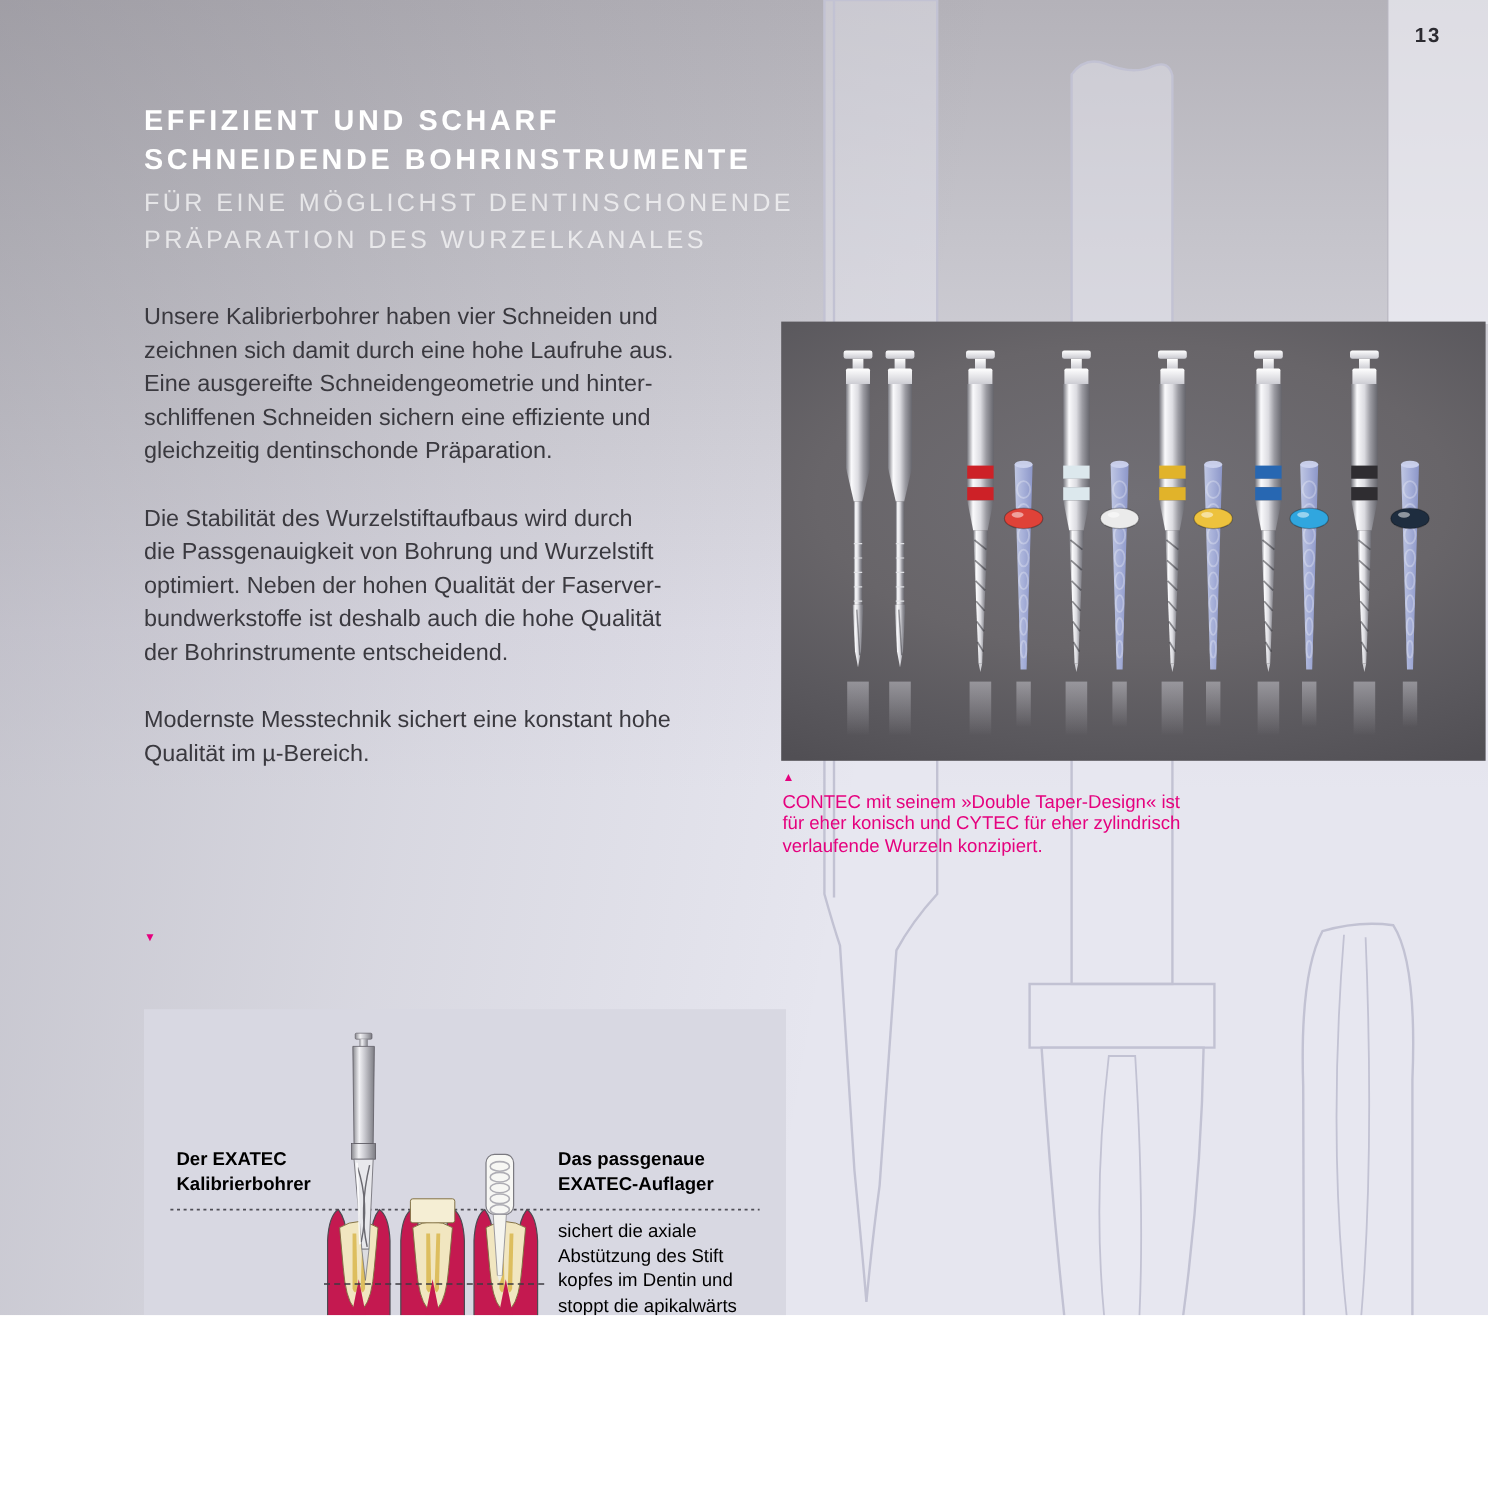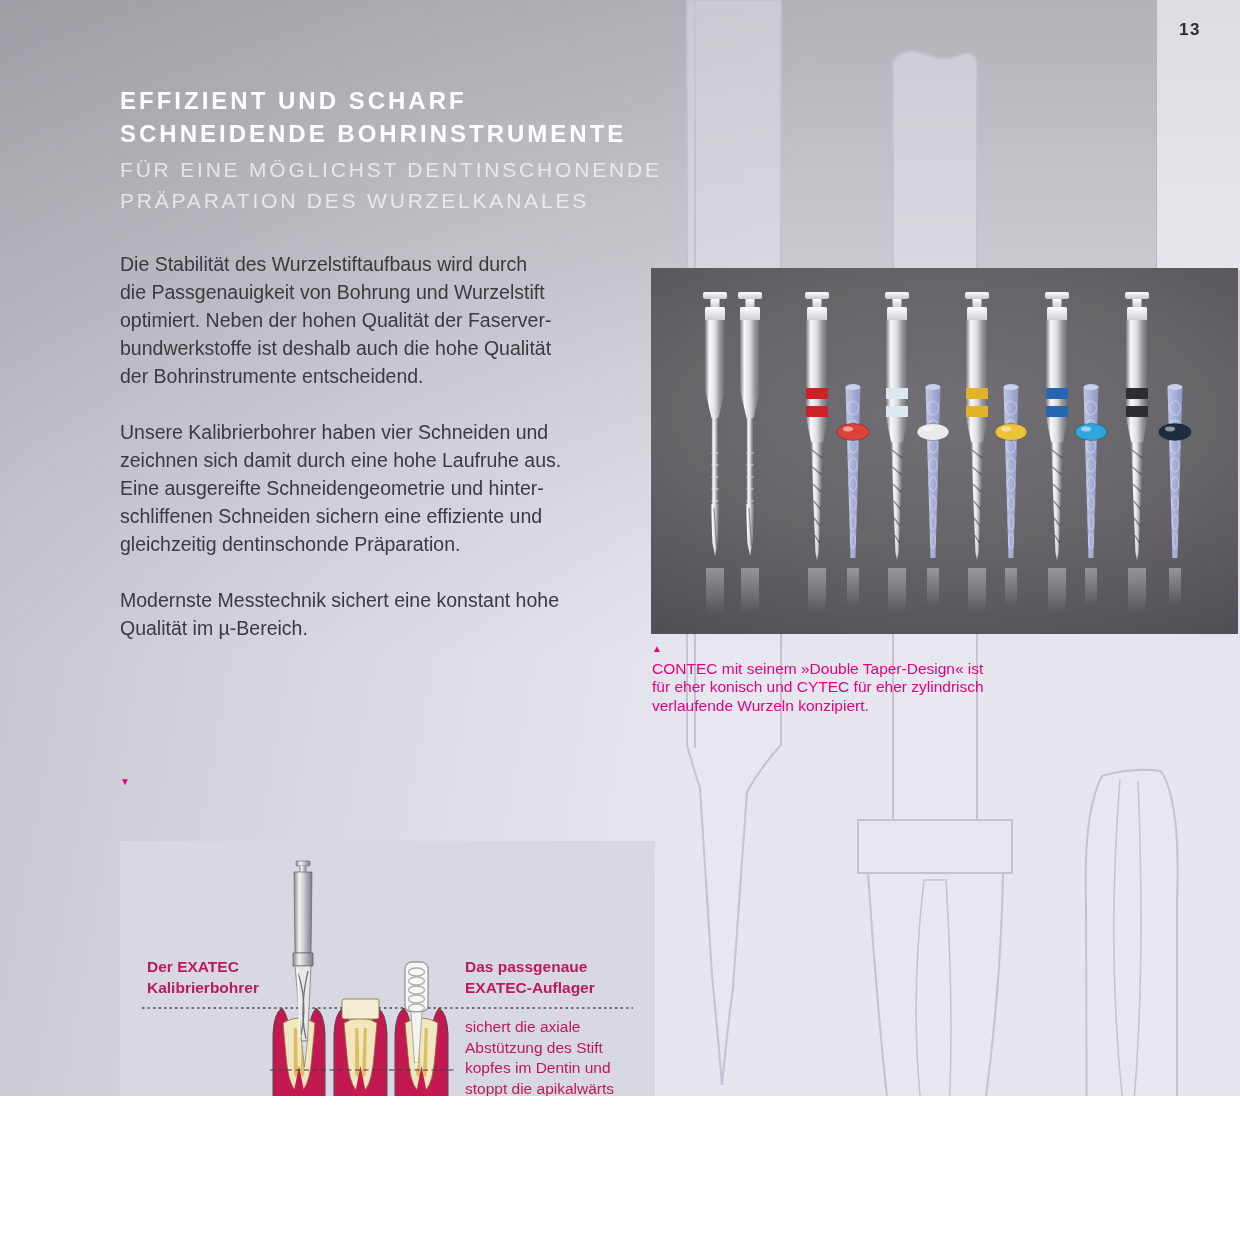--- a/index.html
+++ b/index.html
@@ -26,21 +26,21 @@
   .photo svg{display:block;width:100%;height:100%;}
   .caption{color:#e5017e;font-size:15.5px;line-height:18.4px;}
   .caption p{margin:0;white-space:pre-line;}
   .caption .marker{display:block;font-size:10px;line-height:12px;}
   .photo-caption{position:absolute;left:652px;top:643px;width:400px;}
   .photo-caption .marker{margin-bottom:5px;}
   .diagram-caption{position:absolute;left:120px;top:772px;width:430px;}
   .diagram-caption .marker{margin-top:4px;}
   .panel{position:absolute;left:120px;top:841px;width:535px;height:304px;background:#d8d8e2;}
   .panel svg{position:absolute;left:0;top:0;width:535px;height:304px;}
-  .lbl{position:absolute;font-size:15.5px;line-height:20.5px;color:#be185d;white-space:pre-line;}
+  .lbl{position:absolute;font-size:15.5px;line-height:20.5px;color:#000000;white-space:pre-line;}
   .lbl.bold{font-weight:bold;}
 </style>
 </head>
 <body>
 
 <div class="page">
 
   <div class="strip"></div>
 
   <svg class="ghost" viewBox="0 0 1240 1240">
@@ -60,30 +60,30 @@
   <div class="pagenum">13</div>
 
   <header class="head">
     <h1>EFFIZIENT UND SCHARF
 SCHNEIDENDE BOHRINSTRUMENTE</h1>
     <h2>FÜR EINE MÖGLICHST DENTINSCHONENDE
 PRÄPARATION DES WURZELKANALES</h2>
   </header>
 
   <div class="copy">
+    <p>Unsere Kalibrierbohrer haben vier Schneiden und
+zeichnen sich damit durch eine hohe Laufruhe aus.
+Eine ausgereifte Schneidengeometrie und hinter-
+schliffenen Schneiden sichern eine effiziente und
+gleichzeitig dentinschonde Präparation.</p>
     <p>Die Stabilität des Wurzelstiftaufbaus wird durch
 die Passgenauigkeit von Bohrung und Wurzelstift
 optimiert. Neben der hohen Qualität der Faserver-
 bundwerkstoffe ist deshalb auch die hohe Qualität
 der Bohrinstrumente entscheidend.</p>
-    <p>Unsere Kalibrierbohrer haben vier Schneiden und
-zeichnen sich damit durch eine hohe Laufruhe aus.
-Eine ausgereifte Schneidengeometrie und hinter-
-schliffenen Schneiden sichern eine effiziente und
-gleichzeitig dentinschonde Präparation.</p>
     <p>Modernste Messtechnik sichert eine konstant hohe
 Qualität im µ-Bereich.</p>
   </div>
 
   <figure class="photo">
     <svg id="photo-svg" viewBox="0 0 587 366">
         <defs>
           <linearGradient id="gm" x1="0" y1="0" x2="1" y2="0">
             <stop offset="0" stop-color="#77777e" stop-opacity="1"></stop>
             <stop offset="0.22" stop-color="#fafafc" stop-opacity="1"></stop>

